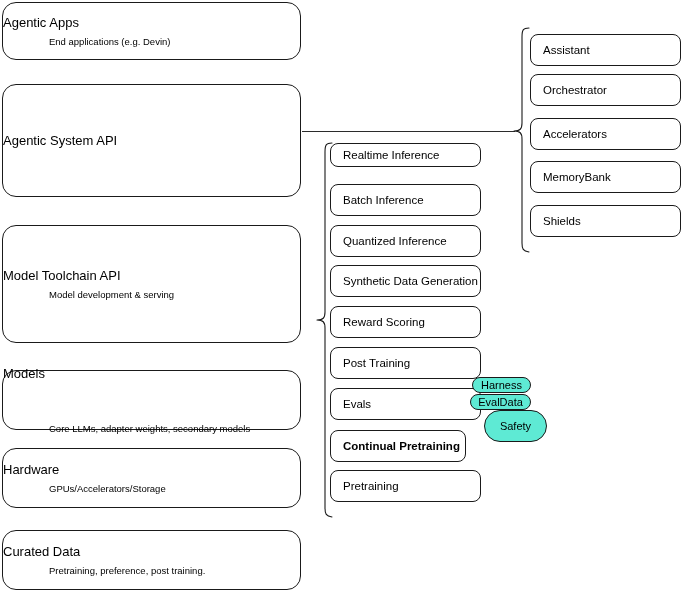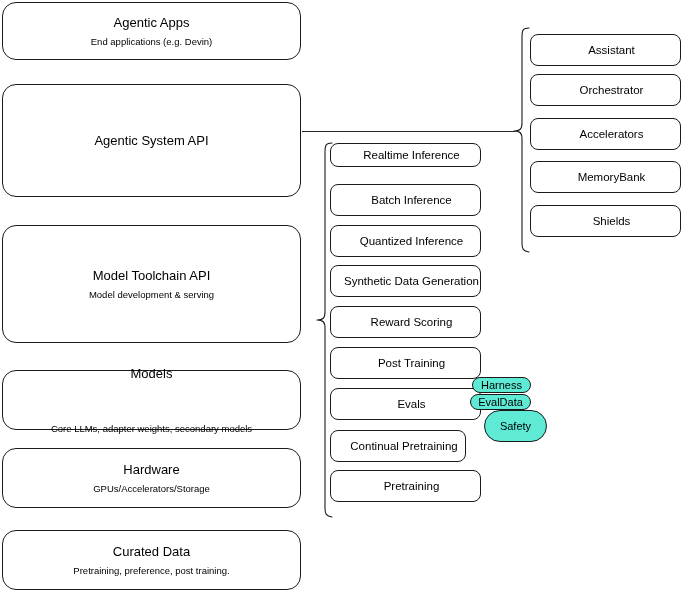--- a/index.html
+++ b/index.html
@@ -16,38 +16,39 @@
     overflow: hidden;
   }
   .box {
     position: absolute;
     box-sizing: border-box;
     border: 1px solid #1a1a1a;
     border-radius: 12px;
     background: #ffffff;
     display: flex;
     flex-direction: column;
-    align-items: center;
+    align-items: flex-start;
     justify-content: center;
     text-align: center;
   }
   
   .layer {
     border-radius: 14px;
   }
   .layer .title {
     font-size: 13px;
     color: #000000;
     line-height: 1.2;
   }
   .layer .subtitle {
     font-size: 9.5px;
     color: #000000;
     margin-top: 6px;
     line-height: 1.2;
+    margin-left: 46px;
   }
   
   .chip {
     border-radius: 8px;
     font-size: 11.5px;
     color: #000000;
     padding-left: 12px;
   }
   
   .pill {
@@ -147,21 +148,21 @@
   </div>
   <div class="box chip" style="left:330px; top:306px; width:151px; height:32px;">
     <span>Reward Scoring</span>
   </div>
   <div class="box chip" style="left:330px; top:347px; width:151px; height:32px;">
     <span>Post Training</span>
   </div>
   <div class="box chip" style="left:330px; top:388px; width:151px; height:32px;">
     <span>Evals</span>
   </div>
-  <div class="box chip" style="left:330px; top:430px; width:136px; height:32px;">
+  <div class="box chip" style="left:330px; top:430px; width:136px; height:32px;font-weight:bold;">
     <span>Continual Pretraining</span>
   </div>
   <div class="box chip" style="left:330px; top:470px; width:151px; height:32px;">
     <span>Pretraining</span>
   </div>
 
   <div class="pill" style="left:472px; top:377px; width:59px; height:16px;">
     <span>Harness</span>
   </div>
   <div class="pill" style="left:470px; top:394px; width:61px; height:16px;">

